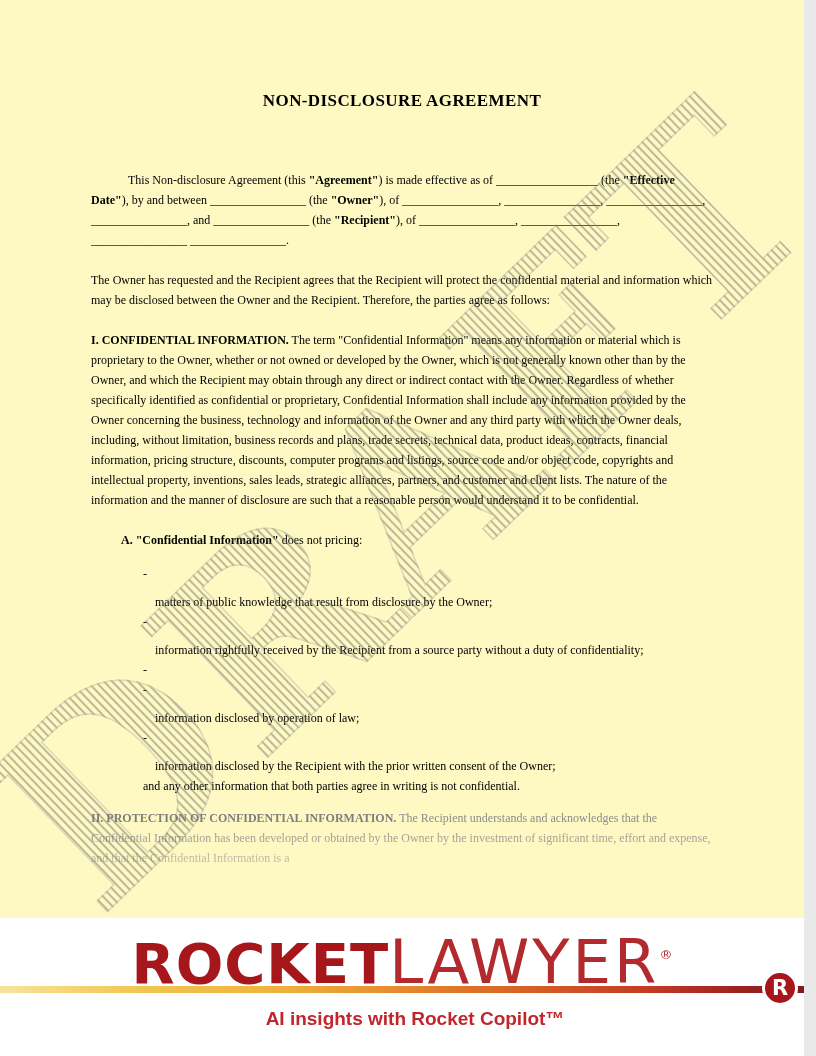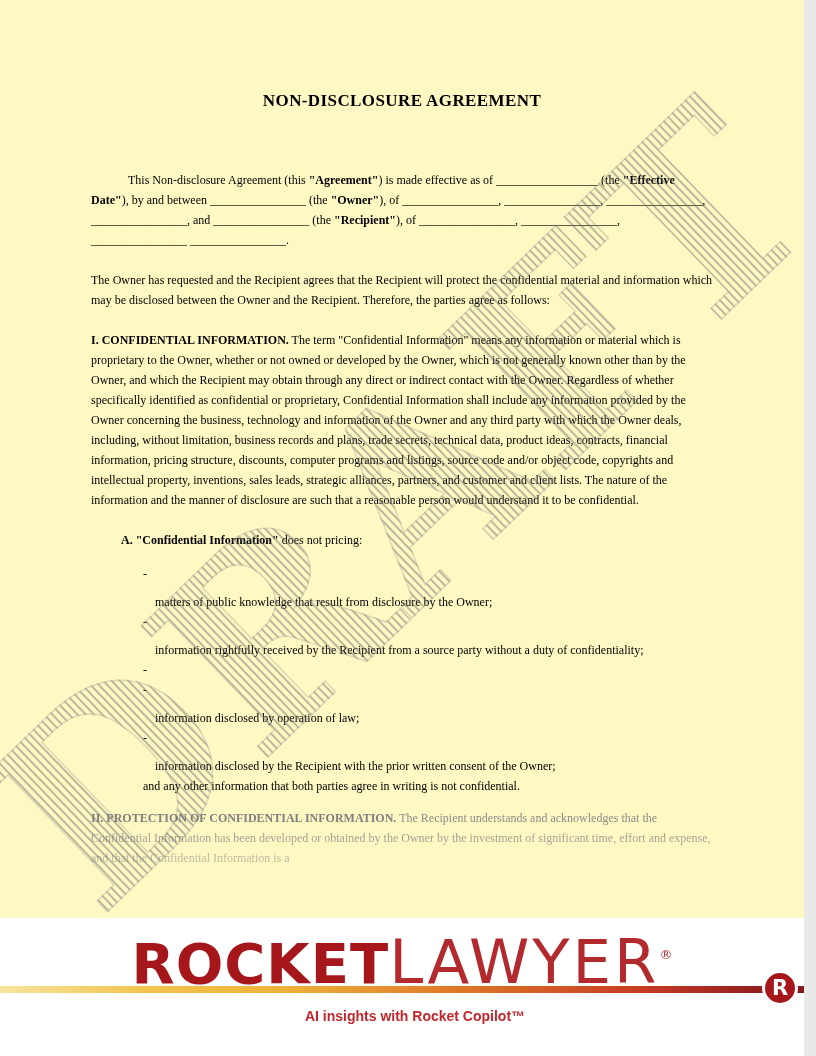--- a/index.html
+++ b/index.html
@@ -127,21 +127,21 @@
     font-size: 21px;
     line-height: 30px;
     text-align: center;
   }
 
   .tagline {
     position: absolute;
     top: 90px; left: 0; right: 0;
     text-align: center;
     font-family: "Liberation Sans", sans-serif;
-    font-size: 14px;
+    font-size: 19px;
     font-weight: 600;
     color: #c2262c;
     margin-left: 26px;
   }
 </style>
 </head>
 <body>
 
 <div class="page">
 

